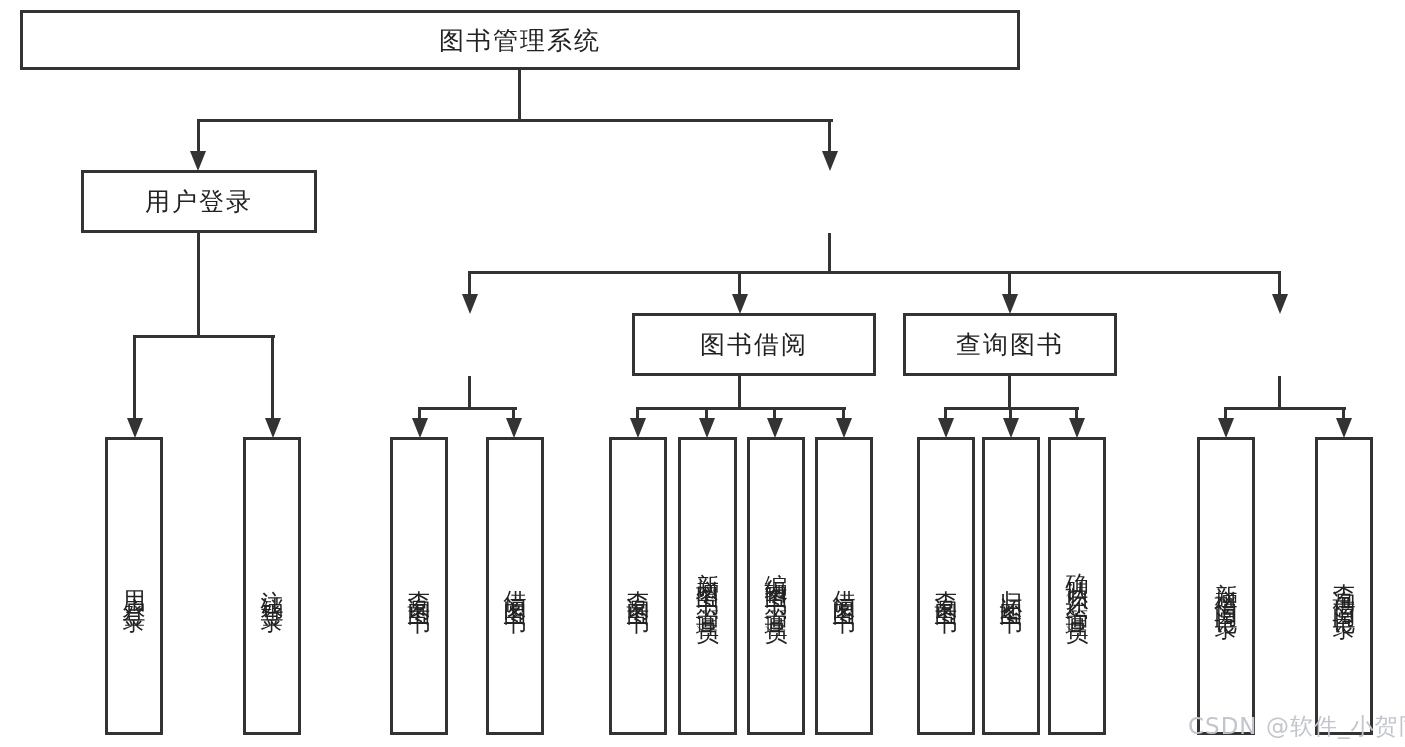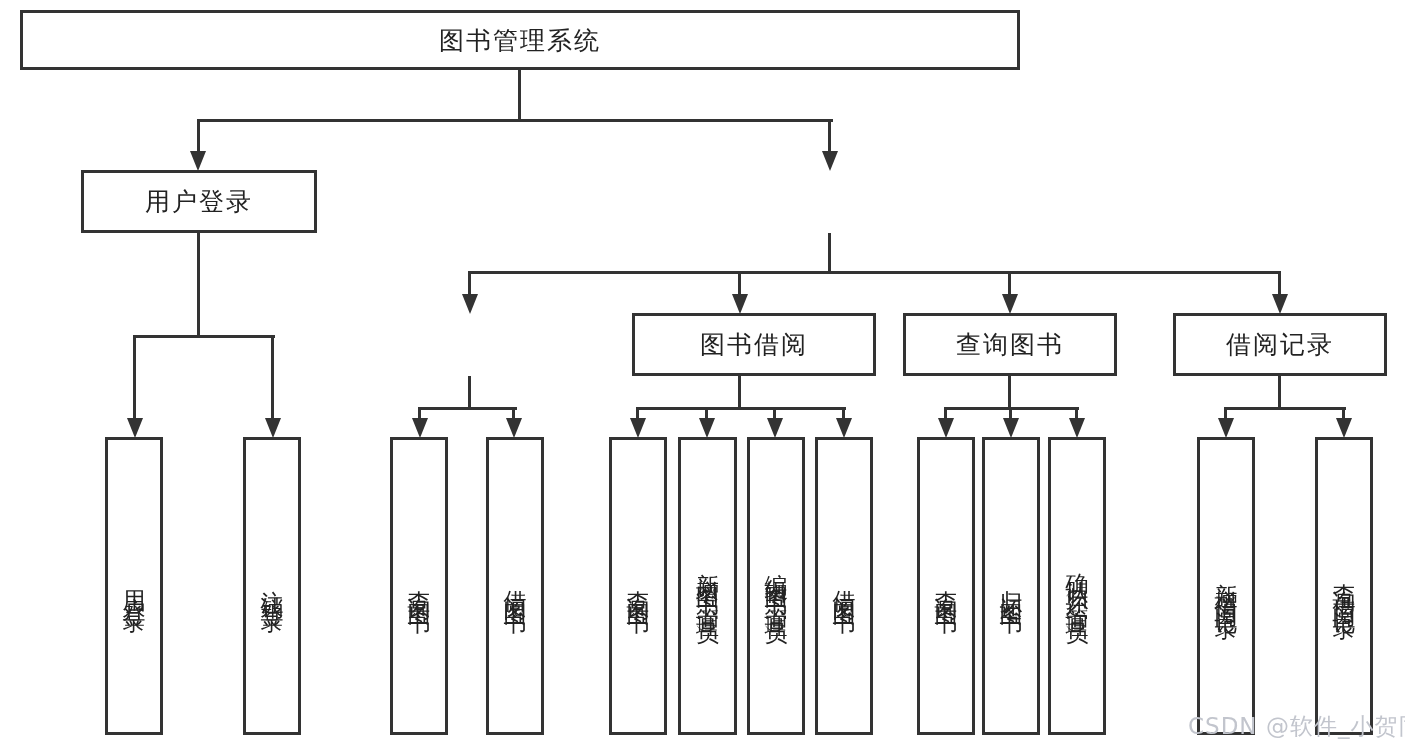--- a/index.html
+++ b/index.html
@@ -64,23 +64,20 @@
 
 
   <div class="box hbox" style="left:632px;top:313px;width:244px;height:63px">
     <span class="lbl">图书借阅</span>
   </div>
 
   <div class="box hbox" style="left:903px;top:313px;width:214px;height:63px">
     <span class="lbl">查询图书</span>
   </div>
 
-  <div class="box hbox" style="left:1173px;top:313px;width:214px;height:63px">
-    <span class="lbl">借阅记录</span>
-  </div>
 
   <div class="box vbox" style="left:105px;top:437px;width:58px;height:298px">
     <span class="lbl">用户登录</span>
   </div>
   <div class="box vbox" style="left:243px;top:437px;width:58px;height:298px">
     <span class="lbl">注销登录</span>
   </div>
   <div class="box vbox" style="left:390px;top:437px;width:58px;height:298px">
     <span class="lbl">查询图书</span>
   </div>

